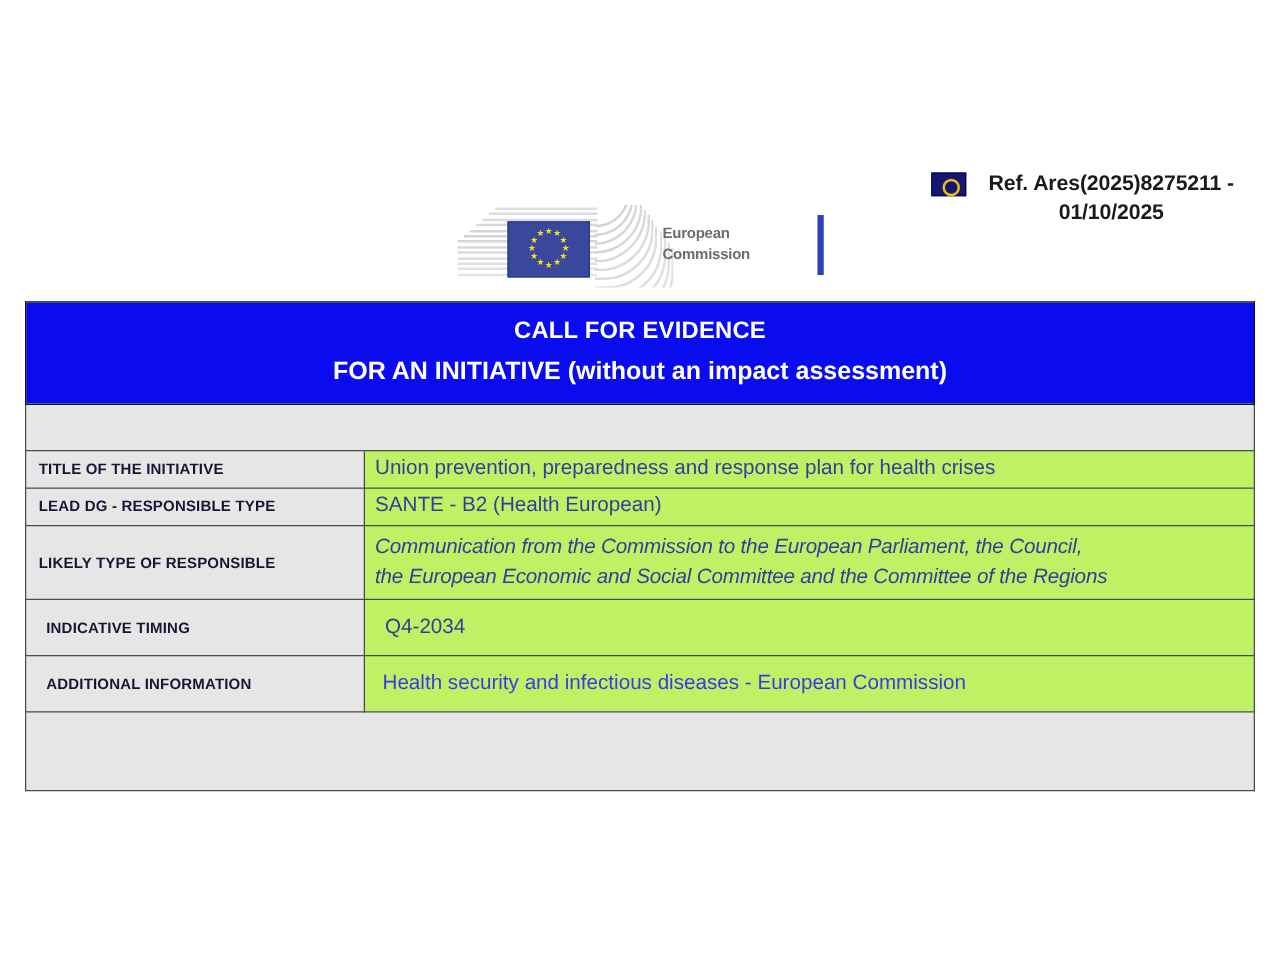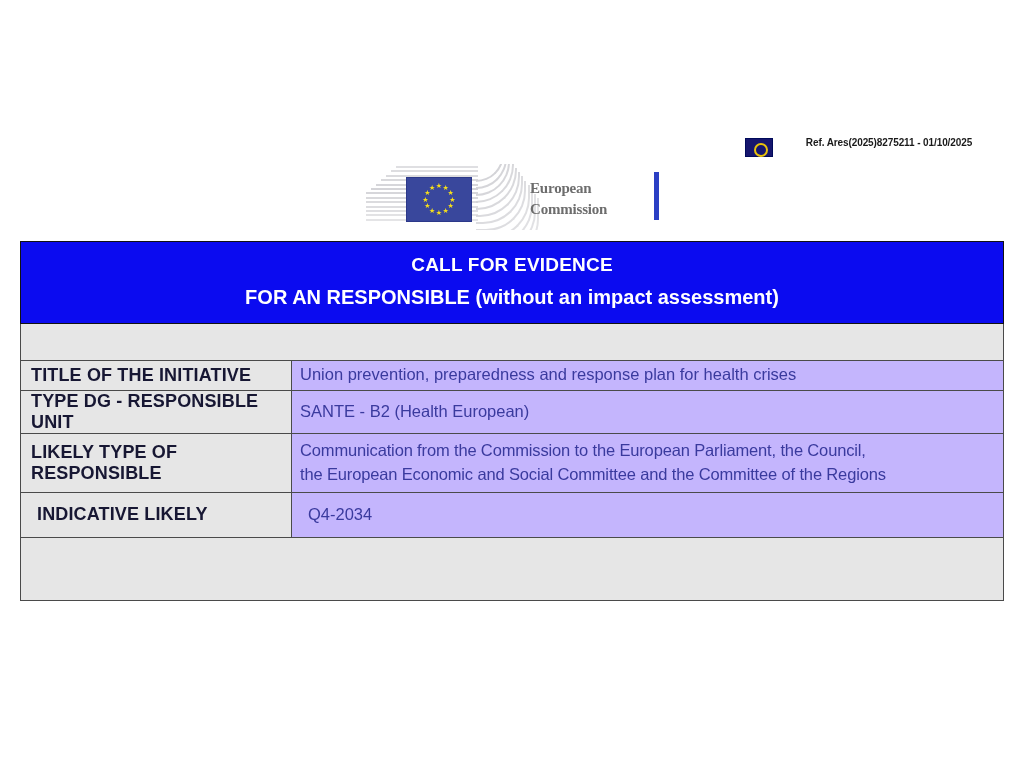--- a/index.html
+++ b/index.html
@@ -36,21 +36,21 @@
   }
   #ares-flag .ring {
     position: absolute;
     left: 50%; top: 50%;
     width: 10px; height: 10px;
     margin: -5px 0 0 -5px;
     border: 2px solid #e8c20a;
     border-radius: 50%;
   }
   #ares-text {
-    font-size: 10px;
+    font-size: 17px;
     font-weight: bold;
     color: #1a1a1a;
     line-height: 1.35;
     text-align: center;
     letter-spacing: -0.1px;
     flex: 1 1 auto;
     padding-right: 10px;
   }
 
   
@@ -107,27 +107,26 @@
   #ec-waves-right .wr {
     position: absolute;
     border-bottom: 2px solid #d2d2d6;
     border-right: 2px solid #d2d2d6;
     border-bottom-right-radius: 40px;
   }
   #ec-name {
     position: absolute;
     left: 164px;
     top: 14px;
-    font-size: 15px;
+    font-size: 12px;
     font-weight: bold;
     color: #6d6d6d;
     line-height: 1.42;
     letter-spacing: -0.2px;
     white-space: pre-line;
-    font-family: Liberation Serif, serif;
   }
   #ec-bar {
     position: absolute;
     left: 288px;
     top: 8px;
     width: 5px;
     height: 48px;
     background: #2b3fc4;
   }
 
@@ -172,42 +171,43 @@
   
   .grey-cell {
     background: #e6e6e6;
   }
   .spacer-row td { height: 36px; }
   .footer-row td { height: 62px; }
 
   
   .label-cell {
     background: #e6e6e6;
-    font-size: 18px;
+    font-size: 12px;
     font-weight: bold;
     color: #171733;
     letter-spacing: 0.15px;
     padding: 0 6px 0 10px !important;
   }
   .label-cell.indented { padding-left: 16px !important; }
 
   
   .value-cell {
-    background: #c4b5fd;
+    background: #bef264;
     font-size: 16.5px;
     color: #3a3a9e;
     padding: 0 2px 0 8px !important;
     line-height: 1.45;
   }
   .value-cell.pad-left { padding-left: 16px !important; }
   .value-cell.link-like { color: #3a3ae8; padding-left: 14px !important; }
   .value-cell .wrap2 {
     display: block;
     white-space: pre-line;
     letter-spacing: -0.15px;
+    font-style: italic;
   }
 
   .r-title td   { height: 29px; }
   .r-lead td    { height: 29px; }
   .r-type td    { height: 58px; }
   .r-timing td  { height: 44px; }
   .r-addinfo td { height: 44px; }
 </style>
 </head>
 <body>
@@ -294,49 +294,53 @@
 
 <table id="doc-table">
   <colgroup>
     <col style="width:271px">
     <col style="width:712px">
   </colgroup>
   <tbody>
     <tr>
       <td class="banner-cell" colspan="2">
         <span class="banner-line1">CALL FOR EVIDENCE</span>
-        <span class="banner-line2">FOR AN RESPONSIBLE (without an impact assessment)</span>
+        <span class="banner-line2">FOR AN INITIATIVE (without an impact assessment)</span>
       </td>
     </tr>
 
     <tr class="spacer-row">
       <td class="grey-cell" colspan="2"></td>
     </tr>
 
     <tr class="r-title">
       <td class="label-cell">TITLE OF THE INITIATIVE</td>
       <td class="value-cell">Union prevention, preparedness and response plan for health crises</td>
     </tr>
 
     <tr class="r-lead">
-      <td class="label-cell">TYPE DG - RESPONSIBLE UNIT</td>
+      <td class="label-cell">LEAD DG - RESPONSIBLE TYPE</td>
       <td class="value-cell">SANTE - B2 (Health European)</td>
     </tr>
 
     <tr class="r-type">
       <td class="label-cell">LIKELY TYPE OF RESPONSIBLE</td>
       <td class="value-cell">
         <span class="wrap2">Communication from the Commission to the European Parliament, the Council,
 the European Economic and Social Committee and the Committee of the Regions</span>
       </td>
     </tr>
 
     <tr class="r-timing">
-      <td class="label-cell indented">INDICATIVE LIKELY</td>
+      <td class="label-cell indented">INDICATIVE TIMING</td>
       <td class="value-cell pad-left">Q4-2034</td>
     </tr>
 
+    <tr class="r-addinfo">
+      <td class="label-cell indented">ADDITIONAL INFORMATION</td>
+      <td class="value-cell link-like">Health security and infectious diseases - European Commission</td>
+    </tr>
 
     <tr class="footer-row">
       <td class="grey-cell" colspan="2"></td>
     </tr>
   </tbody>
 </table>
 
 </body></html>

